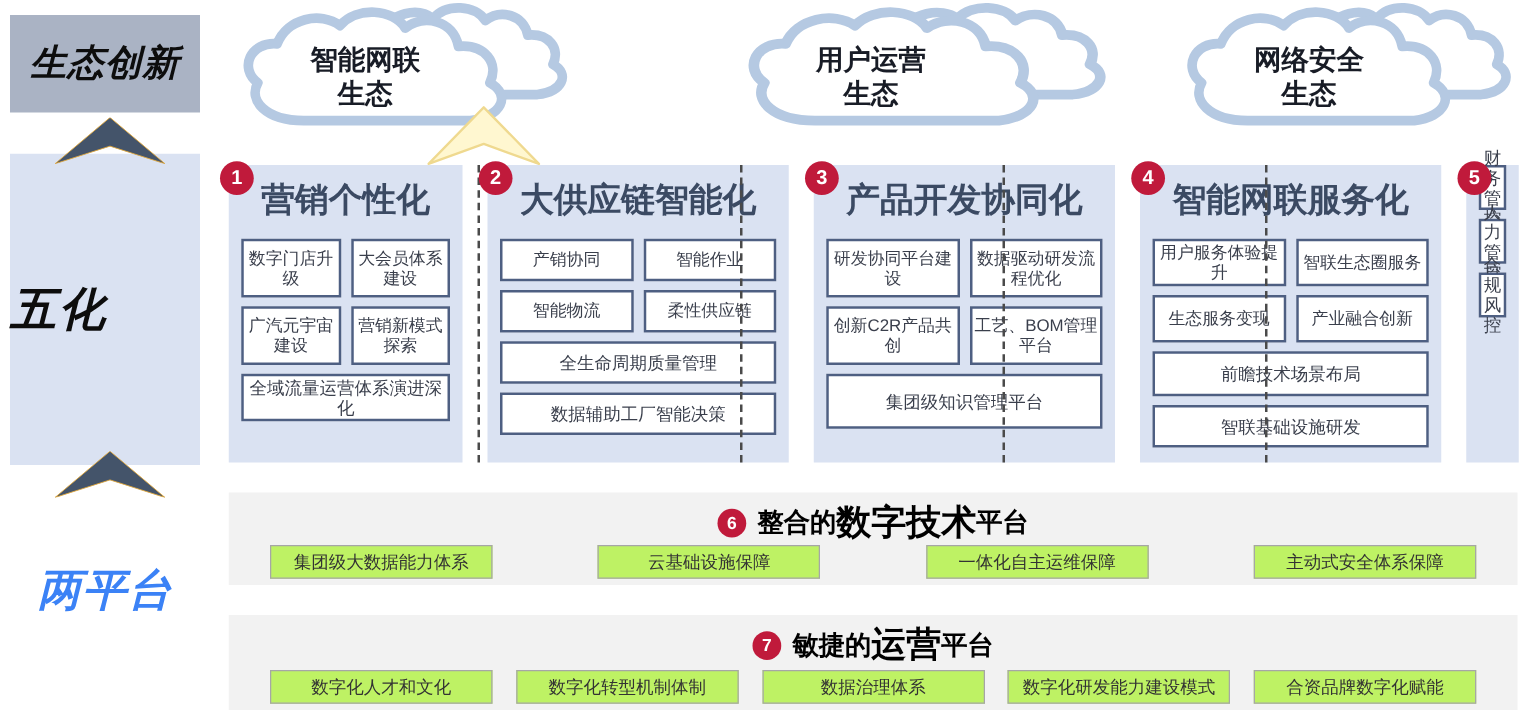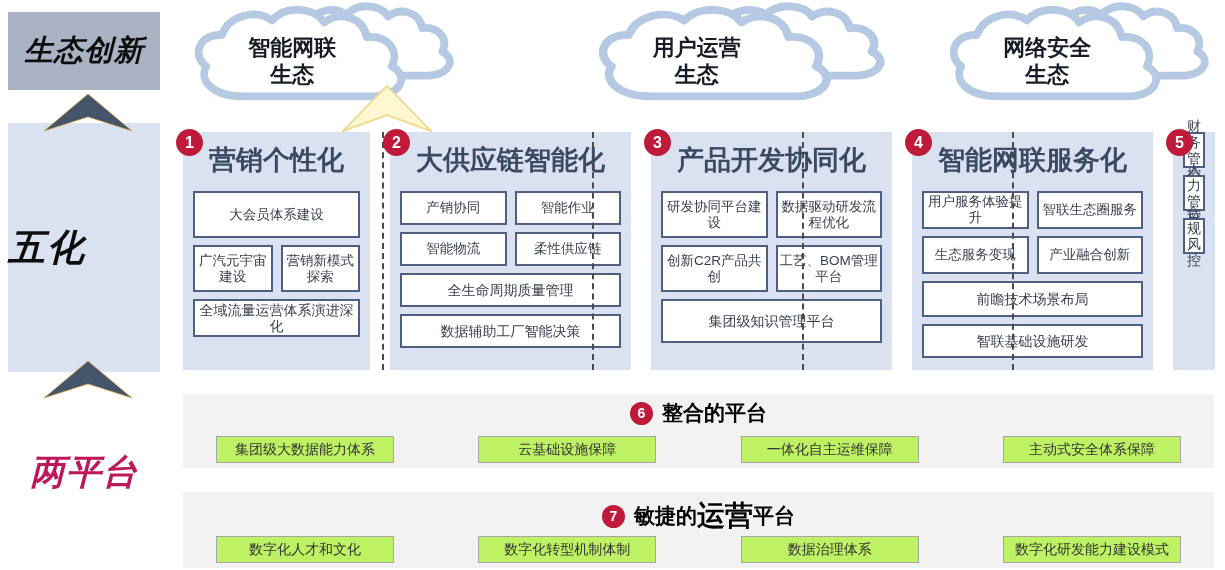--- a/index.html
+++ b/index.html
@@ -8,21 +8,21 @@
 
   
   .eco-box{position:absolute;left:8px;top:12px;width:152px;height:78px;background:#AAB3C4;
            display:flex;align-items:center;justify-content:center;}
   .eco-box span{font-size:29px;font-weight:bold;font-style:italic;color:#0d0d0d;letter-spacing:1px;}
   .five-box{position:absolute;left:8px;top:123px;width:152px;height:249px;background:#DAE2F2;
             display:flex;align-items:center;}
   .five-box span{font-size:37px;font-weight:bold;font-style:italic;color:#0d0d0d;letter-spacing:2px;}
   .two-box{position:absolute;left:8px;top:385px;width:152px;height:175px;background:#ffffff;
            display:flex;align-items:center;justify-content:center;}
-  .two-box span{font-size:35px;font-weight:bold;font-style:italic;color:#be185d;letter-spacing:1px;}
+  .two-box span{font-size:35px;font-weight:bold;font-style:italic;color:#3b82f6;letter-spacing:1px;}
   .up-arrow{position:absolute;left:44px;width:88px;height:37px;z-index:3;}
   .up-arrow.a1{top:94px;}
   .up-arrow.a2{top:361px;}
 
   
   .cloud{position:absolute;top:2px;height:112px;z-index:1;}
   .cloud svg{width:100%;height:100%;display:block;}
   .cloud-path{fill:#ffffff;stroke:#B5C9E2;stroke-width:8;stroke-linejoin:round;stroke-linecap:round;}
   .cloud-path.small{stroke-width:10;}
   .cloud.c1{left:185px;width:290px;}
@@ -132,20 +132,23 @@
 
     <div class="column">
       <div class="badge">1</div>
       <div class="col-title">
         <span class="t-pre">营销个性化</span>
           <span class="t-big"></span>
           <span class="t-pre"></span>
       </div>
       <div class="row">
         <div class="cap-box h47">
+            <span>数字门店升级</span>
+          </div>
+        <div class="cap-box h47">
             <span>大会员体系建设</span>
           </div>
       </div>
       <div class="row">
         <div class="cap-box h47">
             <span>广汽元宇宙建设</span>
           </div>
         <div class="cap-box h47">
             <span>营销新模式探索</span>
           </div>
@@ -275,20 +278,21 @@
           </div>
       </div>
     </div>
 
   </div>
 
   <div class="bar b6">
     <div class="bar-title">
       <span class="badge-inline">6</span>
       <span class="bt-pre">整合的</span>
+        <span class="bt-big">数字技术</span>
         <span class="bt-pre">平台</span>
     </div>
     <div class="bar-items">
       <div class="bar-box">
           <span>集团级大数据能力体系</span>
         </div>
       <div class="bar-box">
           <span>云基础设施保障</span>
         </div>
       <div class="bar-box">
@@ -313,16 +317,19 @@
         </div>
       <div class="bar-box">
           <span>数字化转型机制体制</span>
         </div>
       <div class="bar-box">
           <span>数据治理体系</span>
         </div>
       <div class="bar-box">
           <span>数字化研发能力建设模式</span>
         </div>
+      <div class="bar-box">
+          <span>合资品牌数字化赋能</span>
+        </div>
     </div>
   </div>
 
 </div>
 
 </body></html>

